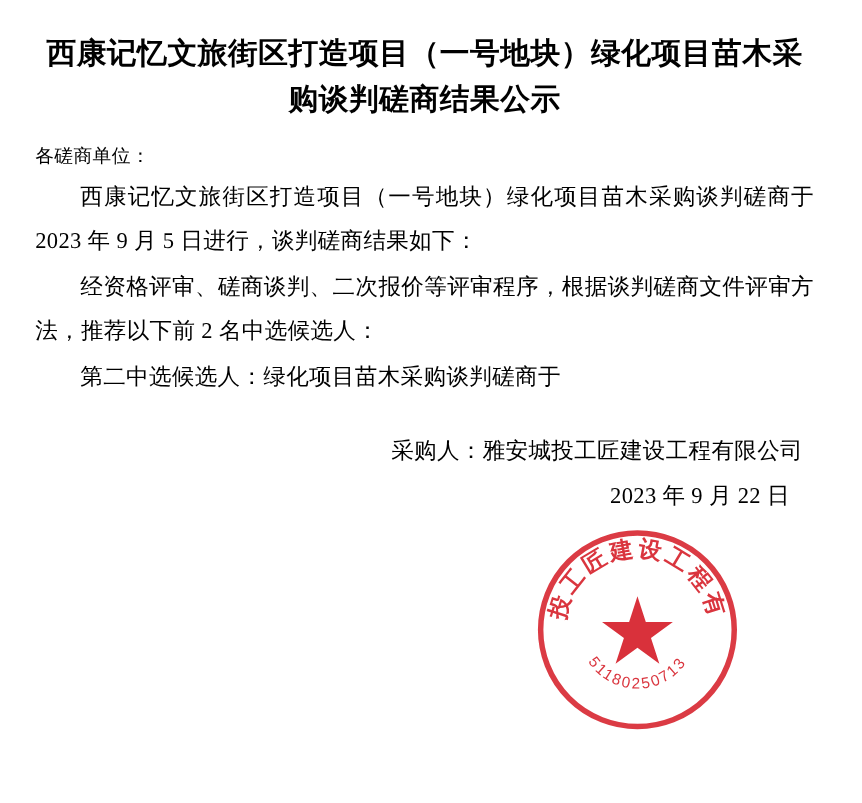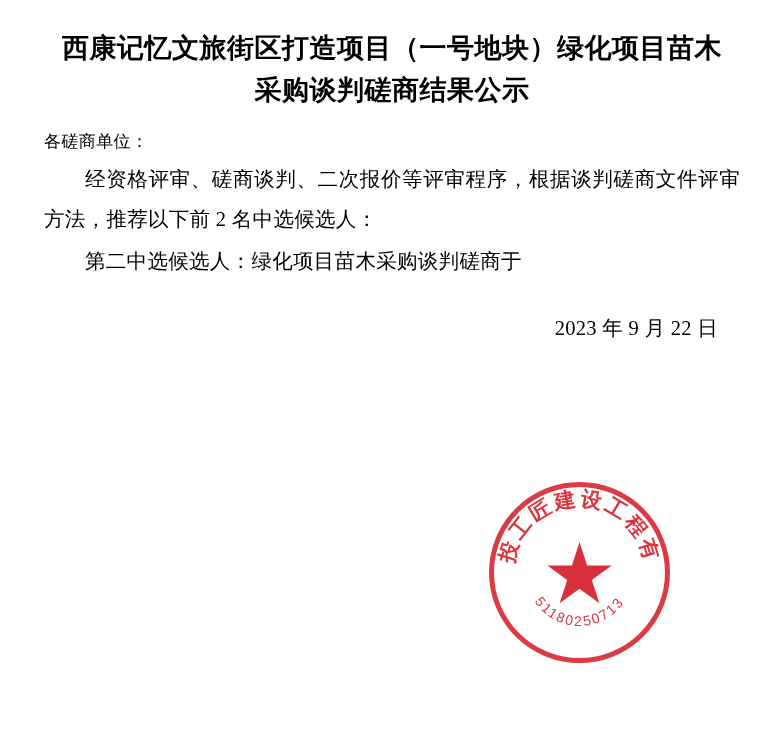--- a/index.html
+++ b/index.html
@@ -13,21 +13,21 @@
     font-family: "Liberation Serif", "DejaVu Serif", serif;
     color: #000000;
     overflow: hidden;
     position: relative;
   }
   .page {
     position: relative;
     width: 784px;
     height: 676px;
     box-sizing: border-box;
-    padding: 22px 44px 0 44px;
+    padding: 22px 44px 0 32px;
   }
   .doc-title {
     font-family: "Liberation Serif", "DejaVu Serif", serif;
     font-size: 27px;
     font-weight: bold;
     line-height: 1.55;
     text-align: center;
     letter-spacing: 0.5px;
     margin: 6px 6px 14px 6px;
   }
@@ -80,28 +80,30 @@
 </style>
 </head>
 <body>
 
 <div class="page">
 
   <div class="doc-title">西康记忆文旅街区打造项目（一号地块）绿化项目苗木采购谈判磋商结果公示</div>
 
   <div class="salutation">各磋商单位：</div>
 
+  <p class="para">西康记忆文旅街区打造项目（一号地块）绿化项目苗木采购谈判磋商于 2023 年 9 月 5 日进行，谈判磋商结果如下：</p>
 
   <p class="para">经资格评审、磋商谈判、二次报价等评审程序，根据谈判磋商文件评审方法，推荐以下前 2 名中选候选人：</p>
 
 
   <p class="para para-nojust">第二中选候选人：绿化项目苗木采购谈判磋商于</p>
 
 
   <div class="sign-block">
+    <span class="sign-line">采购人：雅安城投工匠建设工程有限公司</span>
     <span class="sign-date">2023 年 9 月 22 日</span>
   </div>
 
   <div class="seal">
     <svg width="185" height="185" viewBox="0 0 185 185" xmlns="http://www.w3.org/2000/svg">
       <defs>
         <path id="sealTopArc" d="M 26,92.5 A 66.5,66.5 0 0 1 159,92.5"></path>
         <path id="sealBottomArc" d="M 39,92.5 A 53.5,53.5 0 0 0 146,92.5"></path>
       </defs>
       <circle cx="92.5" cy="92.5" r="88" fill="none" stroke="#d6202a" stroke-width="5" opacity="0.88"></circle>

